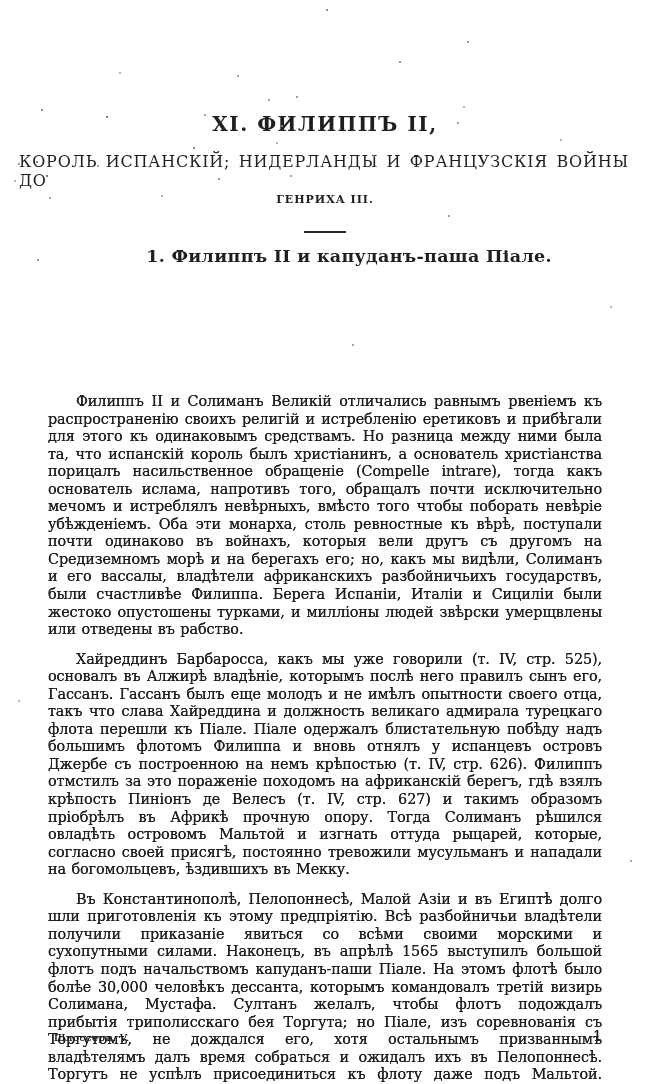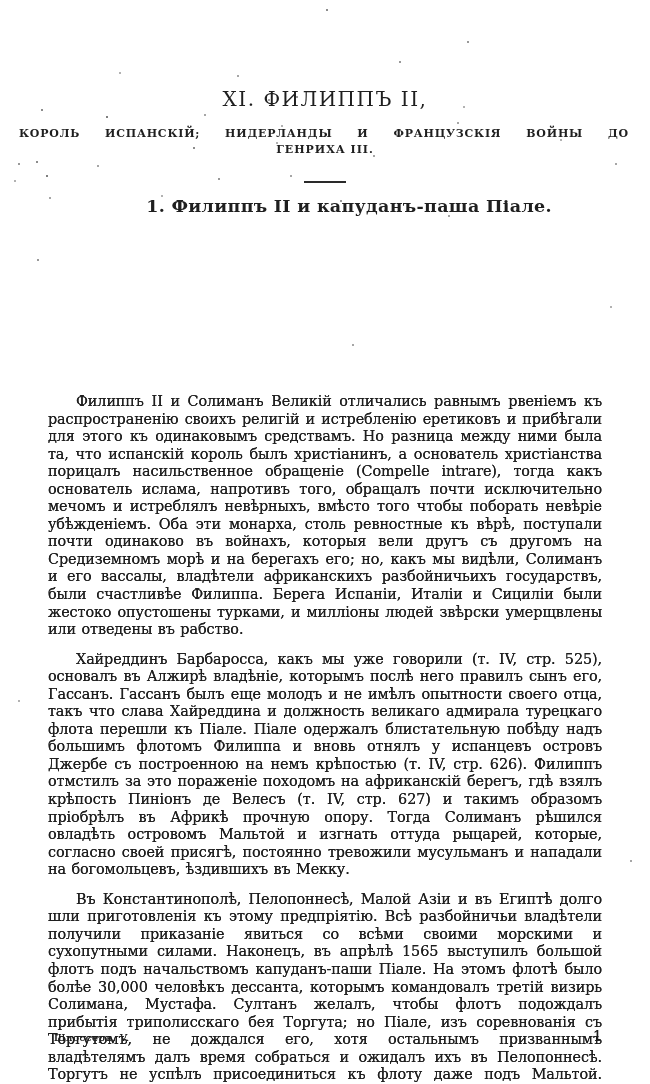--- a/index.html
+++ b/index.html
@@ -29,30 +29,30 @@
       218px 178px 0 #777, 14px 180px 0 #999, 49px 197px 0 #888,
       161px 195px 0 #999, 340px 200px 0 #777, 448px 215px 0 #888,
       615px 163px 0 #888, 560px 139px 0 #999, 352px 344px 0 #888,
       37px 259px 0 #777, 610px 306px 0 #999, 586px 520px 0 #888,
       18px 700px 0 #999, 630px 860px 0 #888, 283px 1063px 0 #777,
       207px 1101px 0 #999;
   }
 
   .chapter-title {
     margin: 0;
-    padding-top: 87px;
+    padding-top: 112px;
     text-align: center;
     font-size: 20px;
-    font-weight: normal;
+    font-weight: bold;
     letter-spacing: 1.5px;
   }
   .subtitle-line1 {
     margin: 16px 21px 0 19px;
-    font-size: 11px;
-    font-weight: bold;
+    font-size: 16px;
+    font-weight: normal;
     letter-spacing: 0.8px;
     text-align: justify;
     text-align-last: justify;
     white-space: normal;
   }
   .subtitle-line2 {
     margin-top: 3px;
     text-align: center;
     font-size: 11px;
     font-weight: bold;

